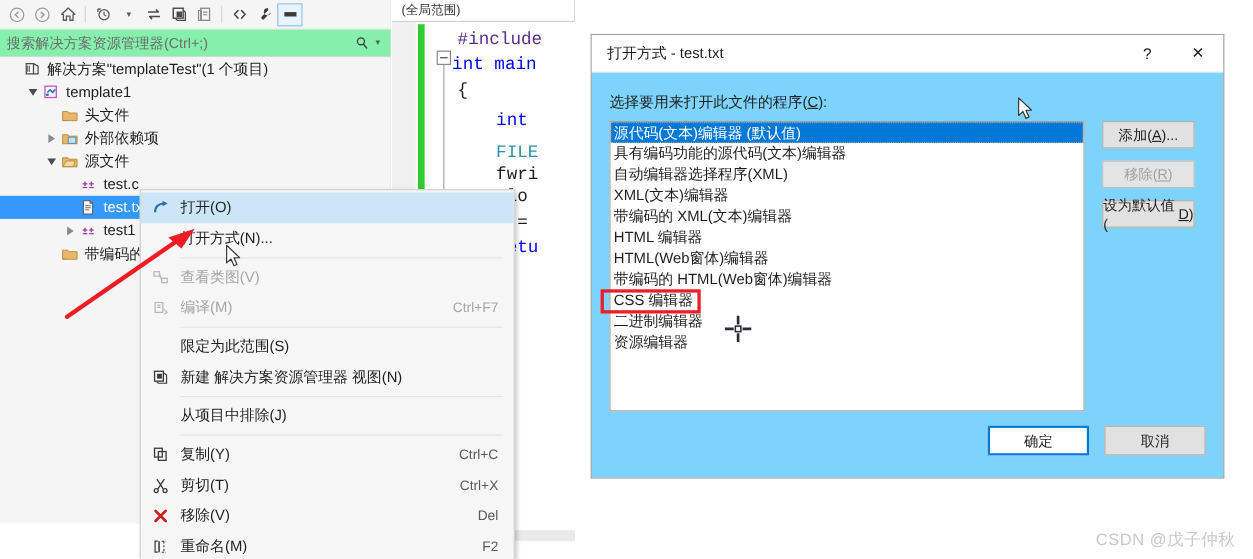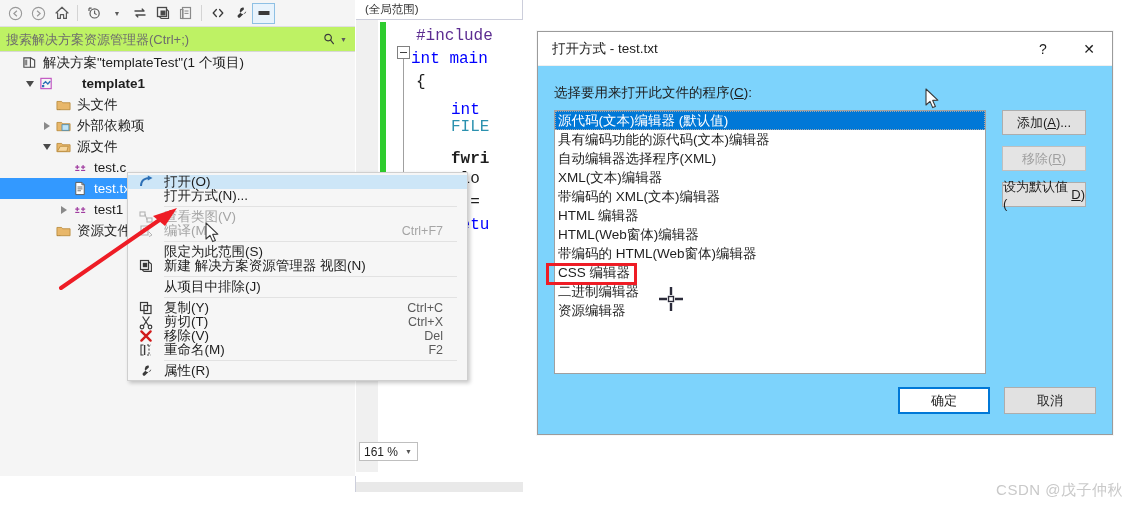--- a/index.html
+++ b/index.html
@@ -25,21 +25,21 @@
     width:23px;height:21px;display:flex;align-items:center;justify-content:center;
     color:#717171;position:relative;
   }
   .tb-btn svg{display:block;}
   .tb-sep{width:1px;height:16px;background:#d4d4d4;margin:0 4px;}
   .tb-btn.active{border:1px solid #8ec0e4;background:#e8f3fc;box-sizing:border-box;}
   .tb-caret{font-size:7px;color:#5a5a5a;margin-left:1px;}
 
   #se-search{
     position:absolute;left:0;top:27px;width:355px;height:25px;
-    background:#bef264;border-bottom:1px solid #d7d7d7;
+    background:#86efac;border-bottom:1px solid #d7d7d7;
     display:flex;align-items:center;box-sizing:border-box;
   }
   #se-search-input{
     flex:1;border:none;outline:none;font-family:inherit;font-size:13px;
     color:#6d6d6d;background:transparent;padding-left:6px;
   }
   #se-search-input::placeholder{color:#6d6d6d;opacity:1;}
   .search-icon-wrap{display:flex;align-items:center;padding-right:8px;color:#4a4a4a;}
 
   #se-tree{
@@ -52,21 +52,21 @@
   }
   .tree-row.selected{background:#3399ff;color:#ffffff;}
   .tw{display:inline-block;}
   .expander{width:14px;display:flex;align-items:center;justify-content:center;
     font-size:0;color:#5a5a5a;}
   .arr{width:0;height:0;}
   .arr.collapsed{border-top:4px solid transparent;border-bottom:4px solid transparent;border-left:6px solid #8a8a8a;}
   .arr.expanded{border-left:4px solid transparent;border-right:4px solid transparent;border-top:6px solid #4a4a4a;}
   .t-icon{width:18px;height:16px;display:inline-flex;align-items:center;justify-content:center;margin-right:5px;}
   .t-label{line-height:16px;}
-  .t-label.bold{font-weight:bold;margin-left:22px;}
+  .t-label.bold{font-weight:normal;}
 
   
   #editor{
     position:absolute;left:356px;top:0;width:167px;height:492px;
     background:#ffffff;overflow:hidden;
   }
   #editor-dropdown{
     height:20px;background:#ffffff;border:1px solid #cccedb;border-top:none;border-left:none;
     display:flex;align-items:center;padding-left:9px;font-size:11.5px;color:#333;
     box-sizing:border-box;
@@ -101,27 +101,27 @@
   #left-bottom-strip{position:absolute;left:0;bottom:0;width:356px;height:16px;background:#ffffff;border-right:1px solid #cccedb;box-sizing:border-box;}
 
   
   #context-menu{
     position:absolute;left:127px;top:172px;width:341px;
     background:#f6f6f6;border:1px solid #cfcfcf;
     box-shadow:2px 2px 4px rgba(0,0,0,.22);
     padding:2px 0;box-sizing:border-box;z-index:40;
   }
   .cm-item{
-    height:14px;display:flex;align-items:center;position:relative;font-size:13.5px;color:#1e1e1e;
+    height:28px;display:flex;align-items:center;position:relative;font-size:13.5px;color:#1e1e1e;
   }
   .cm-item.highlight{background:#cde6f7;}
   .cm-item.disabled{color:#a5a5a5;}
   .cm-ico{width:36px;display:flex;align-items:center;justify-content:center;}
   .cm-label{flex:1;}
-  .cm-short{padding-right:24px;font-size:12.5px;color:#5a5a5a;}
+  .cm-short{padding-right:14px;font-size:12.5px;color:#5a5a5a;}
   .cm-item.disabled .cm-short{color:#a5a5a5;}
   .cm-sep{height:1px;background:#e2e2e2;margin:3px 10px 3px 36px;}
 
   
   #red-arrow{position:absolute;left:55px;top:200px;z-index:60;pointer-events:none;}
 
   
   #dialog{
     position:absolute;left:537px;top:31px;width:576px;height:404px;
     background:#f0f0f0;border:1px solid #9b9b9b;box-sizing:border-box;z-index:50;
@@ -372,21 +372,21 @@
       </div>
       <div class="tree-row">
         <span class="tw" style="width: 40px;"></span>
         <span class="expander"></span>
         <span class="t-icon">
           <svg width="15" height="14" viewBox="0 0 16 14">
             <path d="M1 3.2 L6 3.2 L7.2 4.6 L15 4.6 L15 12 L1 12 Z" fill="#e8b76a" stroke="#b98b3d" stroke-width=".9"></path>
             <path d="M2 11.4 L2 12 M4 11.4 L4 12" stroke="#8a6a2a" stroke-width=".8"></path>
           </svg>
         </span>
-        <span class="t-label">资源文件</span>
+        <span class="t-label">带编码的</span>
       </div>
     </div>
   <div id="left-bottom-strip"></div>
 </div>
 
 <div id="editor">
   <div id="editor-dropdown">
     <span>(全局范围)</span>
   </div>
   <div id="editor-body">
@@ -394,22 +394,22 @@
     <div id="change-bar"></div>
     <div id="fold-line"></div>
     <div id="fold-box">
         <span class="minus"></span>
       </div>
 
     <div class="code-line pp" style="top:5px;left:60px;text-align:right;">#include</div>
     <div class="code-line kw" style="top:28px;left:55px;">int main</div>
     <div class="code-line pl" style="top:51px;left:60px;">{</div>
     <div class="code-line kw" style="top:79px;left:95px;">int</div>
-    <div class="code-line ty" style="top:96px;left:95px;">FILE</div>
-    <div class="code-line pl" style="top:128px;left:95px;font-weight:bold;">fwri</div>
+    <div class="code-line ty" style="top:108px;left:95px;">FILE</div>
+    <div class="code-line pl" style="top:128px;left:95px;">fwri</div>
     <div class="code-line pl" style="top:148px;left:95px;">clo</div>
     <div class="code-line pl" style="top:171px;left:95px;">f =</div>
     <div class="code-line kw" style="top:194px;left:95px;">retu</div>
 
     <div id="zoom-box">
       <span class="zv">161 %</span>
       <span class="zc">▼</span>
     </div>
   </div>
   <div id="editor-statusfill"></div>

